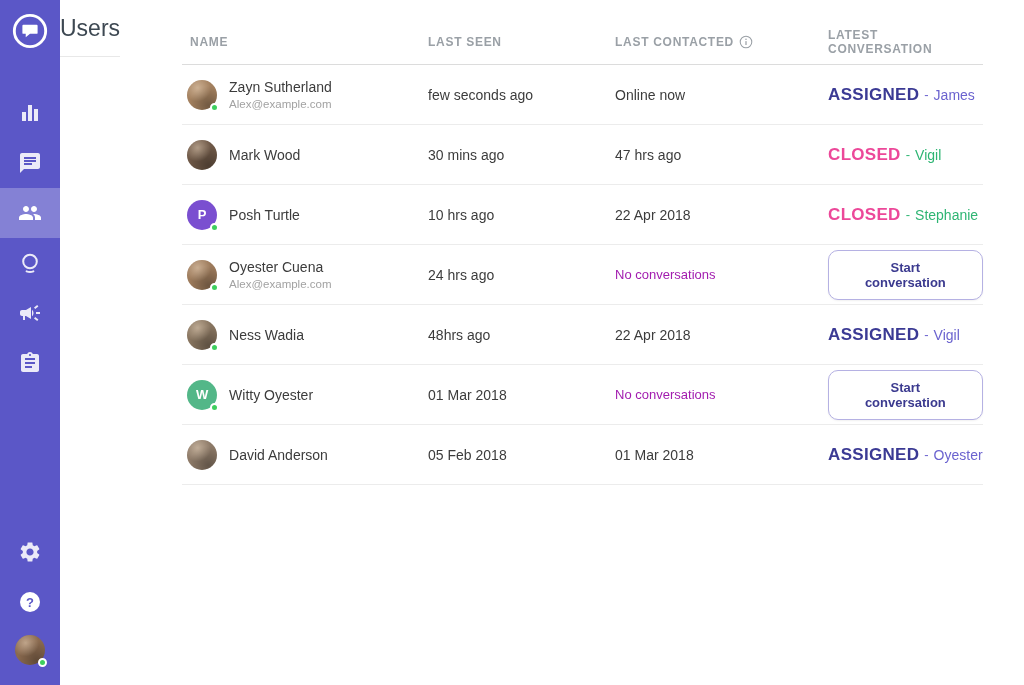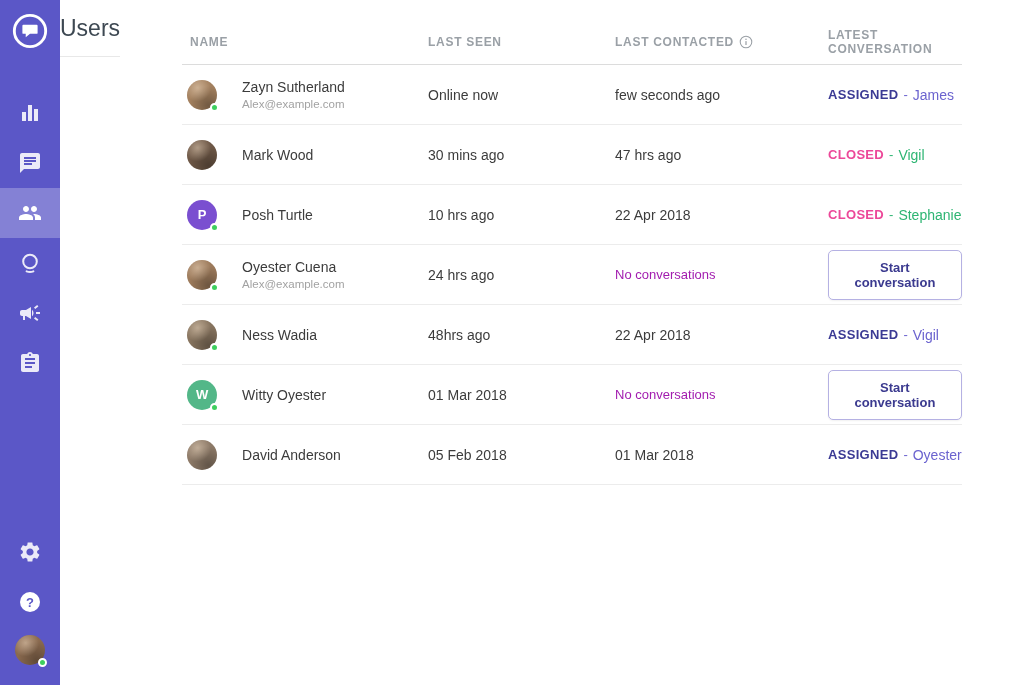--- a/index.html
+++ b/index.html
@@ -65,36 +65,36 @@
   .th {
     font-size: 12px; font-weight: bold; color: #9aa0a6; letter-spacing: 0.7px;
     display: flex; align-items: center;
   }
   .th:first-child { padding-left: 8px; }
   .info-icon { margin-left: 5px; width: 14px; height: 14px; display: inline-flex; cursor: pointer; }
   .info-icon svg { width: 14px; height: 14px; }
 
   .row { height: 60px; border-bottom: 1px solid #ececec; }
   .cell { font-size: 14px; color: #3c3c3c; }
-  .name-cell { display: flex; align-items: center; gap: 25px; padding-left: 5px; }
+  .name-cell { display: flex; align-items: center; gap: 12px; padding-left: 5px; }
   .user-name { font-size: 14px; color: #3c3c3c; }
   .user-email { font-size: 11.5px; color: #a2a2a2; margin-top: 3px; }
   .cell.muted { color: #a21caf; font-size: 13px; }
 
   .conv-cell { display: flex; align-items: center; }
-  .status { font-size: 13px; font-weight: bold; letter-spacing: 0.3px; }
+  .status { font-size: 17px; font-weight: bold; letter-spacing: 0.3px; }
   .status.assigned { color: #3b3a94; }
   .status.closed { color: #ec4899; }
   .dash { margin: 0 5px; font-size: 13px; }
   .dash.assigned, .agent.assigned { color: #6b63cf; }
   .dash.closed, .agent.closed { color: #2eb573; }
   .agent { font-size: 14px; cursor: pointer; }
 
   .start-btn {
-    background: #fff; border: 1px solid #b5b1e3; border-radius: 5px;
+    background: #fff; border: 1px solid #b5b1e3; border-radius: 10px;
     padding: 9px 21px; font-size: 13px; font-weight: bold; color: #3b3a8f;
     font-family: "Liberation Sans", sans-serif; cursor: pointer;
     box-shadow: 0 1px 2px rgba(0,0,0,0.06);
   }
 </style>
 </head>
 <body>
 
 <div class="app">
 
@@ -183,22 +183,22 @@
       <div class="row grid-cols">
         <div class="cell name-cell">
           <div class="avatar photo" style="background: rgb(163, 128, 95);">
             <span class="online-dot"></span>
           </div>
           <div class="name-block">
             <div class="user-name">Zayn Sutherland</div>
             <div class="user-email">Alex@example.com</div>
           </div>
         </div>
+        <div class="cell">few seconds ago</div>
         <div class="cell">Online now</div>
-        <div class="cell">few seconds ago</div>
         <div class="cell conv-cell">
           <span class="status assigned">ASSIGNED</span>
           <span class="dash assigned">-</span>
           <span class="agent assigned">James</span>
         </div>
       </div>
 
       <div class="row grid-cols">
         <div class="cell name-cell">
           <div class="avatar photo" style="background: rgb(110, 88, 71);"></div>

